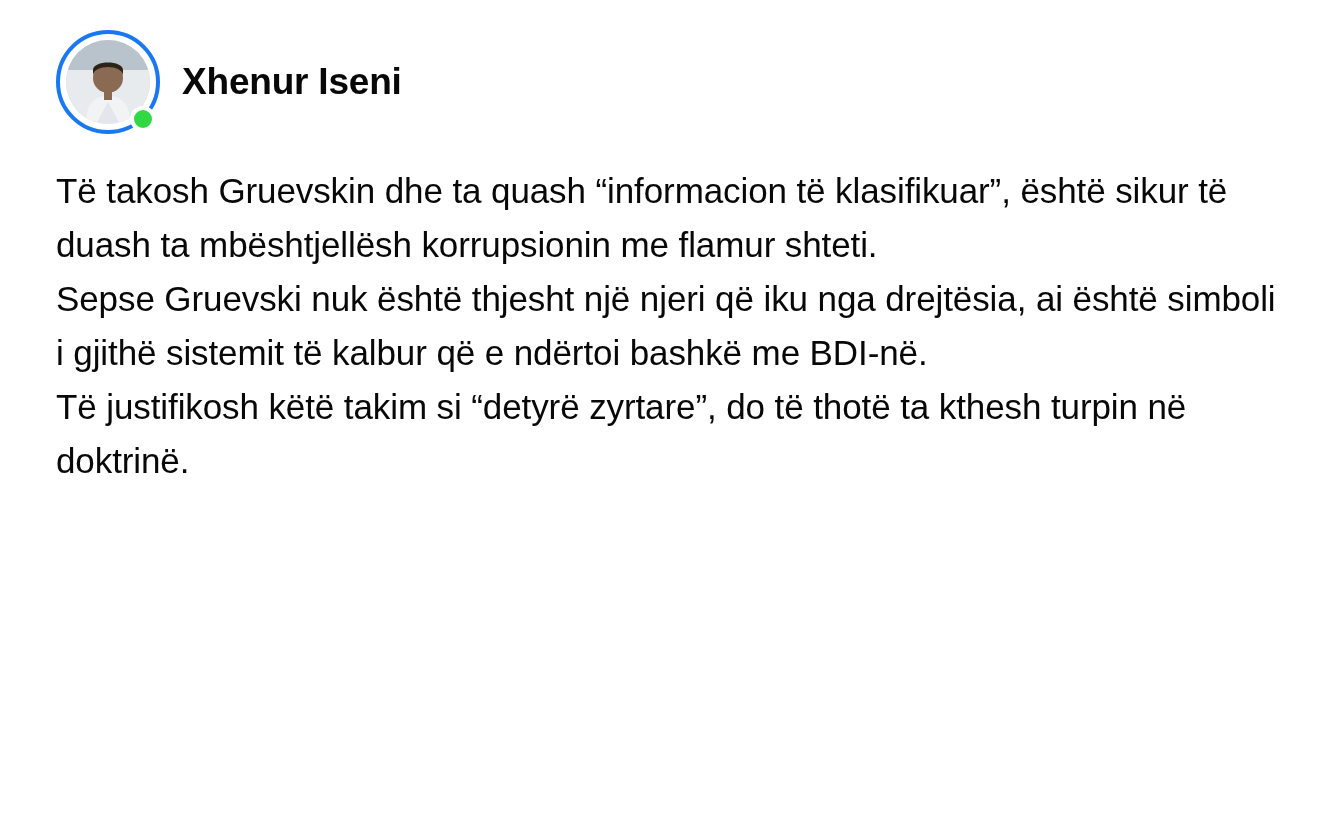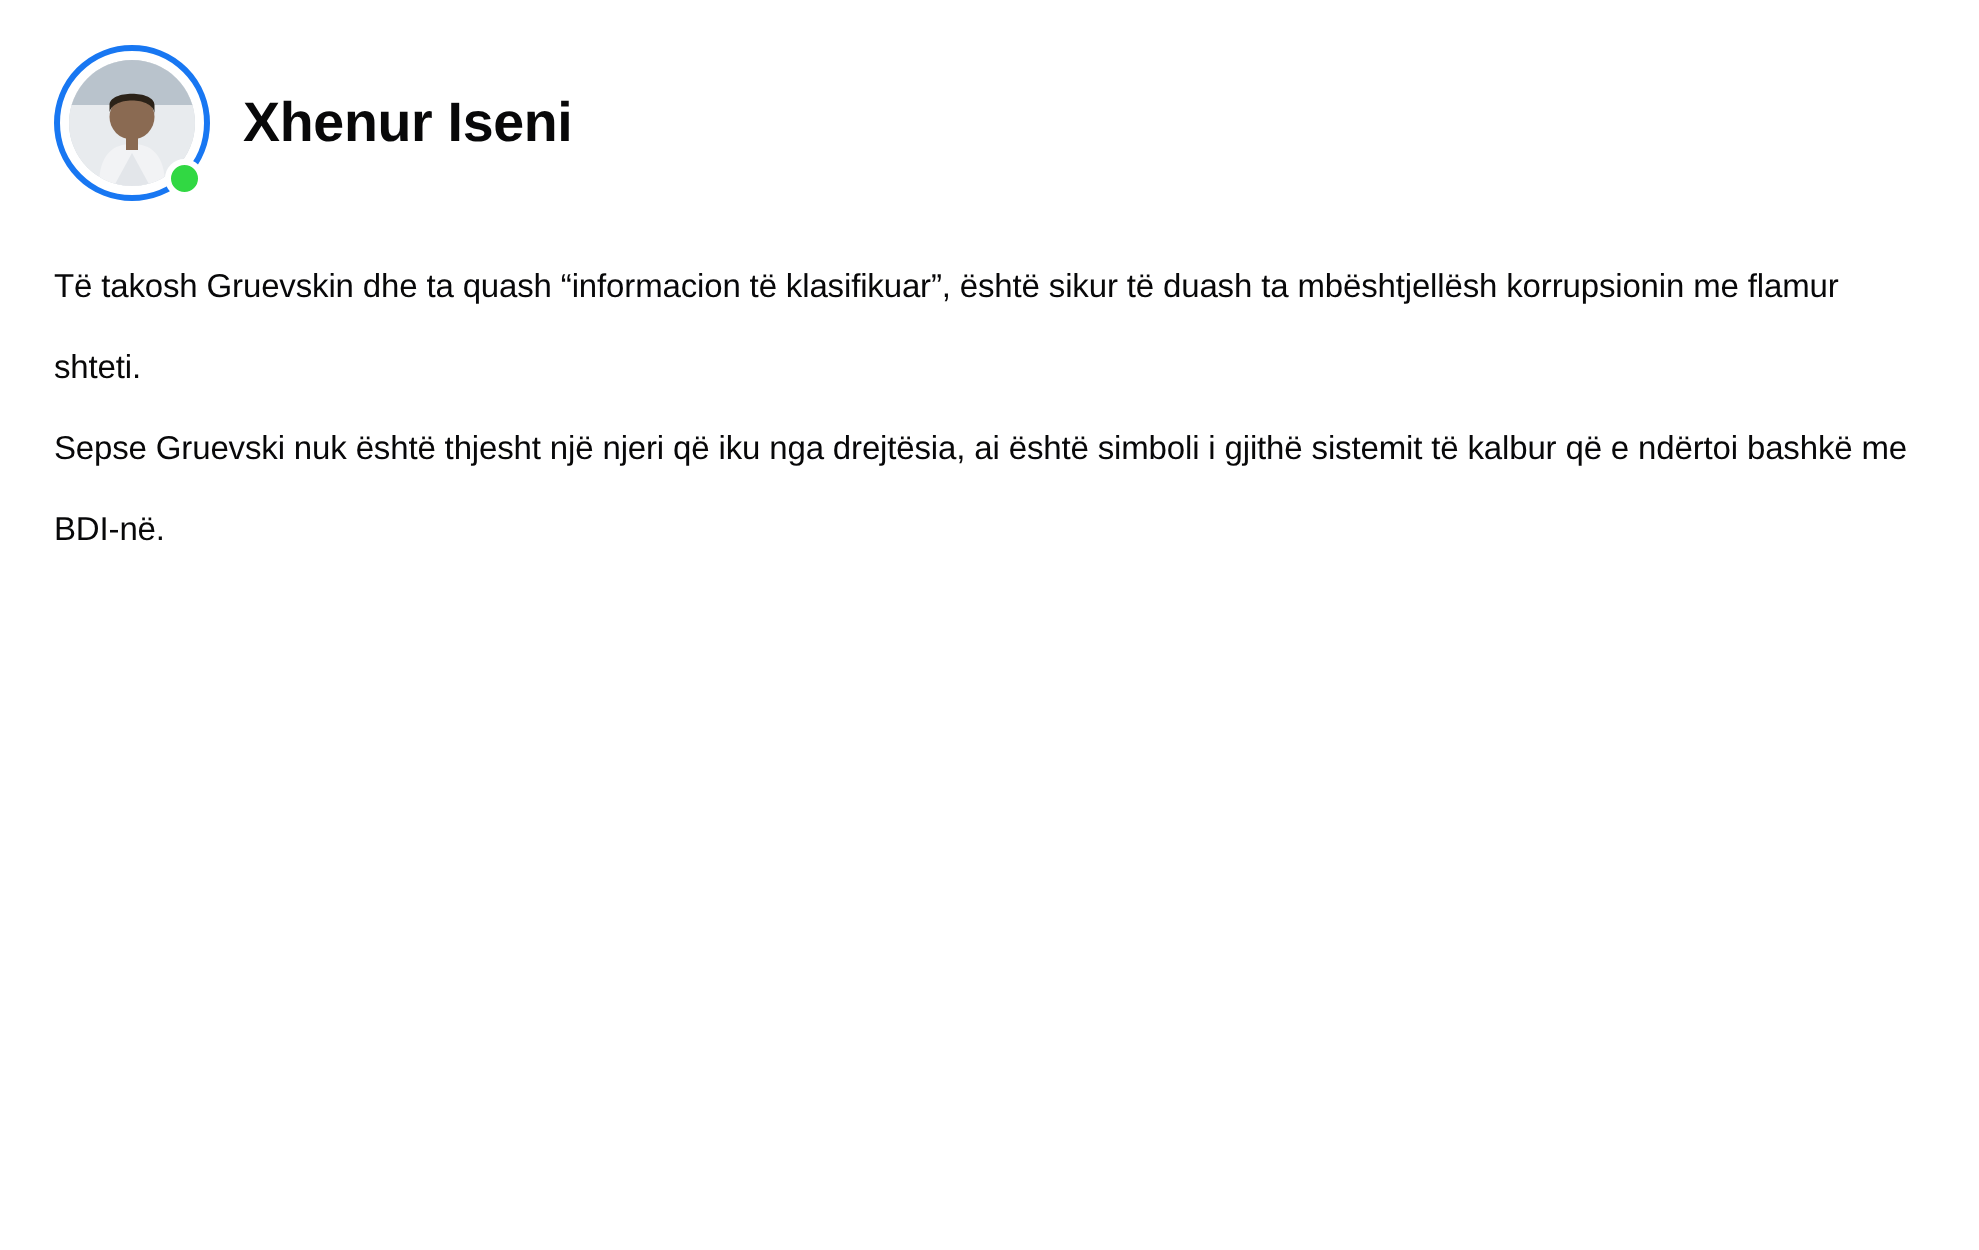--- a/index.html
+++ b/index.html
@@ -10,21 +10,21 @@
     width: 1319px;
     height: 833px;
     background: #ffffff;
     font-family: "Liberation Sans", sans-serif;
     overflow: hidden;
   }
   .post {
     width: 1319px;
     height: 833px;
     box-sizing: border-box;
-    padding: 22px 36px 0 36px;
+    padding: 22px 36px 0 56px;
     background: #ffffff;
     position: relative;
   }
   .post-header {
     display: flex;
     align-items: center;
     gap: 22px;
     height: 120px;
   }
   .avatar-wrap {
@@ -71,21 +71,21 @@
   .author-name {
     font-size: 37px;
     font-weight: bold;
     color: #080809;
     letter-spacing: -0.2px;
     line-height: 1.1;
     white-space: nowrap;
   }
   .post-body {
     margin-top: 22px;
-    font-size: 22px;
+    font-size: 35px;
     line-height: 54px;
     color: #080809;
     letter-spacing: -0.1px;
     max-width: 1258px;
   }
   .post-body p {
     margin: 0;
   }
 </style>
 </head>
@@ -110,15 +110,16 @@
       </div>
       <div class="online-dot"></div>
     </div>
 
     <div class="author-name">Xhenur Iseni</div>
   </div>
 
   <div class="post-body">
     <p>Të takosh Gruevskin dhe ta quash “informacion të klasifikuar”, është sikur të duash ta mbështjellësh korrupsionin me flamur shteti.</p>
     <p>Sepse Gruevski nuk është thjesht një njeri që iku nga drejtësia,  ai është simboli i gjithë sistemit të kalbur që e ndërtoi bashkë me BDI-në.</p>
+    <p>Të justifikosh këtë takim si “detyrë zyrtare”, do të thotë ta kthesh turpin në doktrinë.</p>
   </div>
 
 </div>
 
 </body></html>

